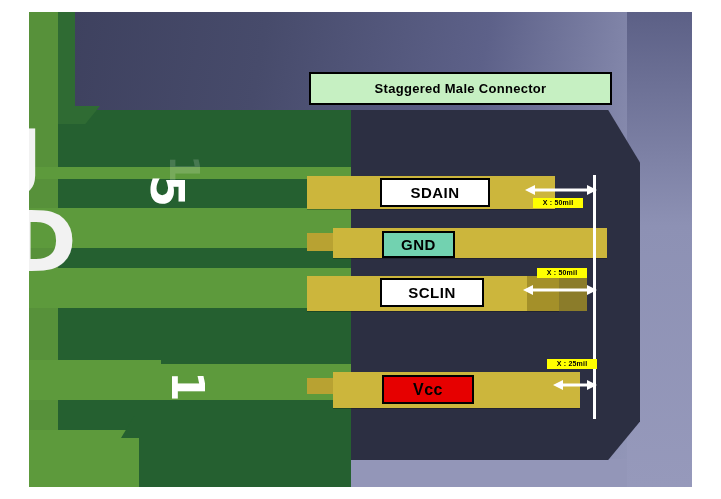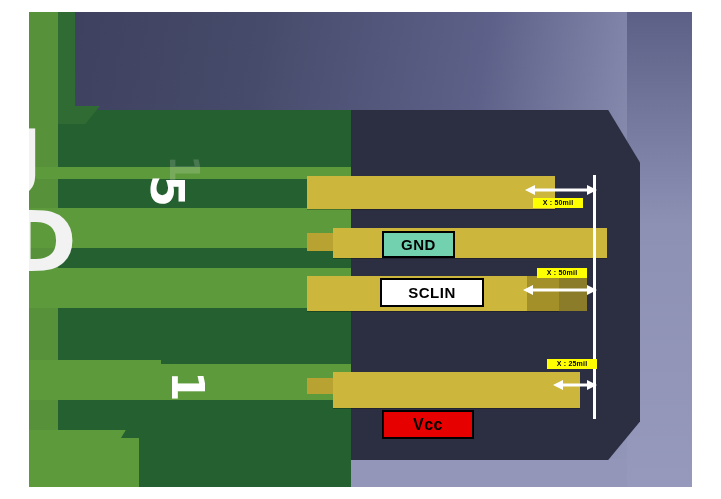--- a/index.html
+++ b/index.html
@@ -188,30 +188,33 @@
     <div class="pin-stub" style="left:278px;top:221px;width:46px;height:18px;background:#b8a232;"></div>
     <div class="pin" style="left:304px;top:216px;width:274px;height:30px;"></div>
 
     <div class="pin" style="left:278px;top:264px;width:252px;height:35px;"></div>
 
     <div class="pin-stub" style="left:278px;top:366px;width:44px;height:16px;background:#b8a232;"></div>
     <div class="pin" style="left:304px;top:360px;width:247px;height:36px;"></div>
 
     <div class="pin-shadow" style="left:498px;top:264px;width:60px;height:35px;background:#9c8a26;opacity:.85;"></div>
 
+    <div class="netlabel" style="left:351px;top:166px;width:110px;height:29px;font-size:15px;background:#ffffff;">
+      <span>SDAIN</span>
+    </div>
 
     <div class="netlabel" style="left:351px;top:266px;width:104px;height:29px;font-size:15px;background:#ffffff;">
       <span>SCLIN</span>
     </div>
 
     <div class="netlabel" style="left:353px;top:219px;width:73px;height:27px;font-size:15px;background:#72d2b0;">
       <span>GND</span>
     </div>
 
-    <div class="netlabel" style="left:353px;top:363px;width:92px;height:29px;font-size:16px;background:#e60000;margin-top:35px;">
+    <div class="netlabel" style="left:353px;top:363px;width:92px;height:29px;font-size:16px;background:#e60000;">
       <span>Vcc</span>
     </div>
 
     <div class="refline" style="left:564px;top:163px;height:244px;"></div>
 
     <div class="dimarrow" style="left:496px;top:172px;width:72px;">
       <svg width="72" height="12" viewBox="0 0 72 12">
         <line x1="4" y1="6" x2="68" y2="6" stroke="#ffffff" stroke-width="3"></line>
         <polygon points="0,6 10,1 10,11" fill="#ffffff"></polygon>
         <polygon points="72,6 62,1 62,11" fill="#ffffff"></polygon>
@@ -240,15 +243,18 @@
     <div class="silk" id="silk-left-top">J</div>
     <div class="silk" id="silk-left-bot">D</div>
 
 
     <div class="silk" id="silk-ghost">1</div>
 
     <div class="silk" id="silk-5">5</div>
 
     <div class="silk" id="silk-1">1</div>
 
+    <div id="titlebox" style="left:280px;top:60px;width:303px;height:33px;">
+      <span>Staggered Male Connector</span>
+    </div>
 
   </div>
 </div>
 
 </body></html>

